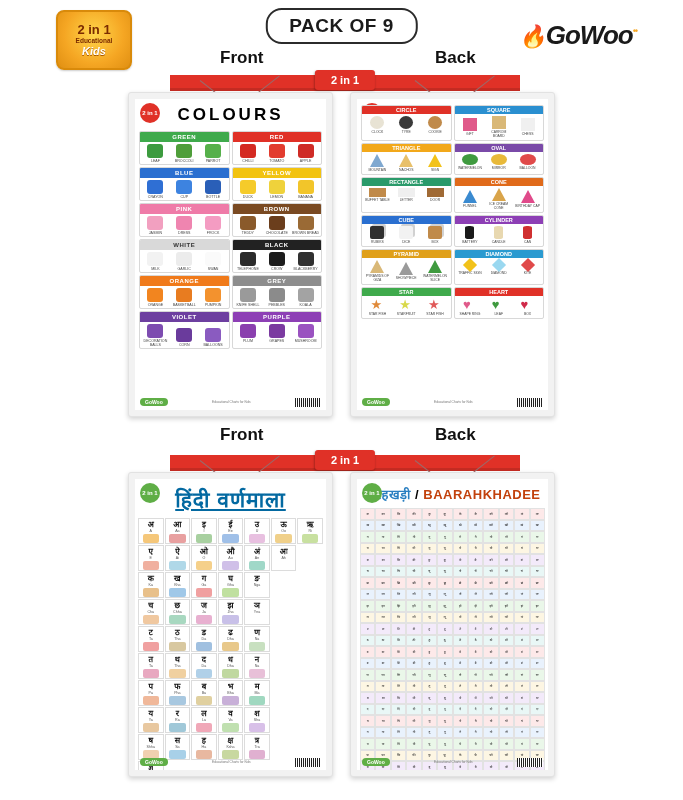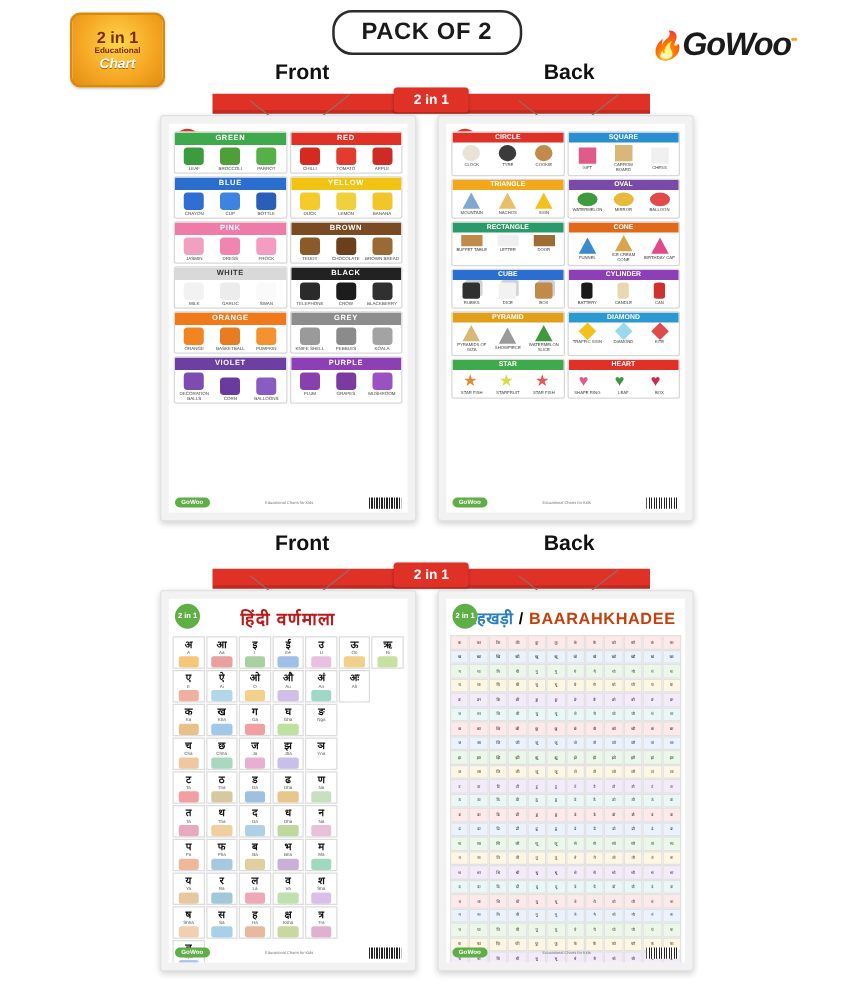--- a/index.html
+++ b/index.html
@@ -62,21 +62,21 @@
     position:absolute;left:5px;top:4px;width:20px;height:20px;border-radius:50%;
     background:#e03127;color:#fff;font-size:6px;font-weight:bold;
     display:flex;align-items:center;justify-content:center;text-align:center;line-height:6px;
   }
   .chart-logo.green{background:#5fae46;}
   .chart-title{
     text-align:center;font-weight:bold;padding-top:6px;
   }
   .title-colours span{font-size:17px;letter-spacing:3px;}
   .title-shapes{font-size:17px;color:#1b8ec9;letter-spacing:1.5px;}
-  .title-hindi{font-size:14px;color:#b91c1c;letter-spacing:1px;}
+  .title-hindi{font-size:21px;color:#0369a1;letter-spacing:1px;text-decoration:underline;}
   .title-baar{font-size:13px;letter-spacing:.5px;}
   .title-baar .hi{color:#2a7fc1;}
   .title-baar .en{color:#c2410c;}
 
   .grid{display:grid;gap:2px;padding:4px;box-sizing:border-box;}
   .cell{border:1px solid #d8d8d8;border-radius:2px;background:#fff;position:relative;overflow:hidden;}
   .cell .hdr{
     font-size:6px;font-weight:bold;color:#fff;text-align:center;padding:2px 0;letter-spacing:.5px;
   }
   .cell .items{display:flex;justify-content:space-around;align-items:flex-end;padding:2px 1px 1px;}
@@ -105,42 +105,45 @@
   .foot .flogo{font-size:5px;font-weight:bold;color:#fff;background:#5fae46;border-radius:6px;padding:1px 5px;}
   .foot .ftxt{font-size:3.2px;color:#777;}
   .barcode{height:9px;width:26px;background:repeating-linear-gradient(90deg,#222 0 1px,#fff 1px 2px);}
 </style>
 </head>
 <body>
 
 <div class="badge">
   <div class="b1">2 in 1</div>
   <div class="b2">Educational</div>
-  <div class="b3">Chart</div>
+  <div class="b3">Kids</div>
 </div>
 
-<div class="packof2">PACK OF 2</div>
+<div class="packof2">PACK OF 9</div>
 
 <div class="brand">
   <span class="flame">🔥</span><span>GoWoo</span><span class="dots">••</span>
 </div>
 
 <div class="label-front" style="left:220px;top:48px;">Front</div>
 <div class="label-back" style="left:435px;top:48px;">Back</div>
 <div class="ribbon" style="left:170px;top:75px;width:350px;">
   <div class="tag">2 in 1</div>
 </div>
 <div class="string" style="left:200px;top:80px;width:40px;transform:rotate(38deg);"></div>
 <div class="string" style="left:248px;top:100px;width:40px;transform:rotate(-38deg);"></div>
 <div class="string" style="left:415px;top:80px;width:40px;transform:rotate(38deg);"></div>
 <div class="string" style="left:463px;top:100px;width:40px;transform:rotate(-38deg);"></div>
 
 <div class="chart" style="left:128px;top:92px;width:205px;height:325px;">
   <div class="chart-inner">
     <div class="chart-logo">2 in 1</div>
+    <div class="chart-title title-colours">
+      <span>COLOURS</span>
+    </div>
     <div class="grid" id="colours-grid" style="grid-template-columns:1fr 1fr;margin-top:2px;">
         <div class="cell">
           <div class="hdr" style="background: rgb(63, 170, 76);">GREEN</div>
           <div class="items">
             <div class="it">
               <div class="sw" style="background: rgb(60, 155, 63);"></div>
               <div class="cap">LEAF</div>
             </div>
             <div class="it">
               <div class="sw" style="background: rgb(79, 158, 58);"></div>

